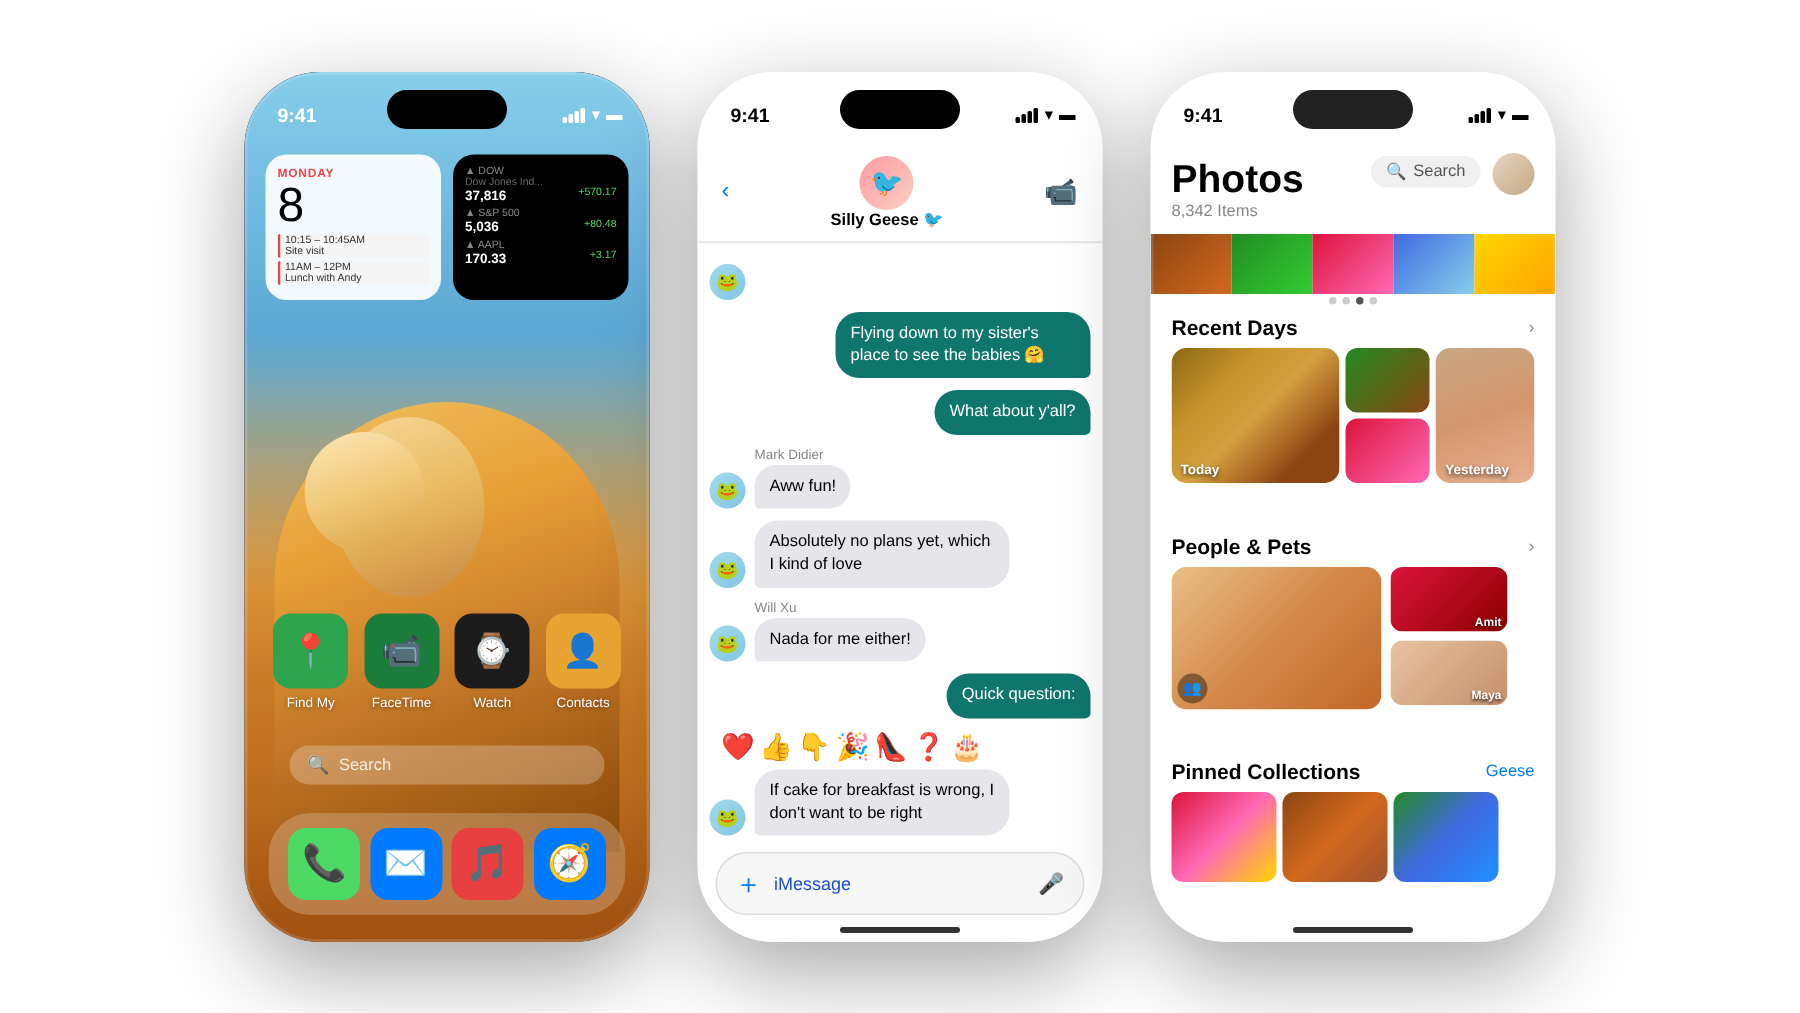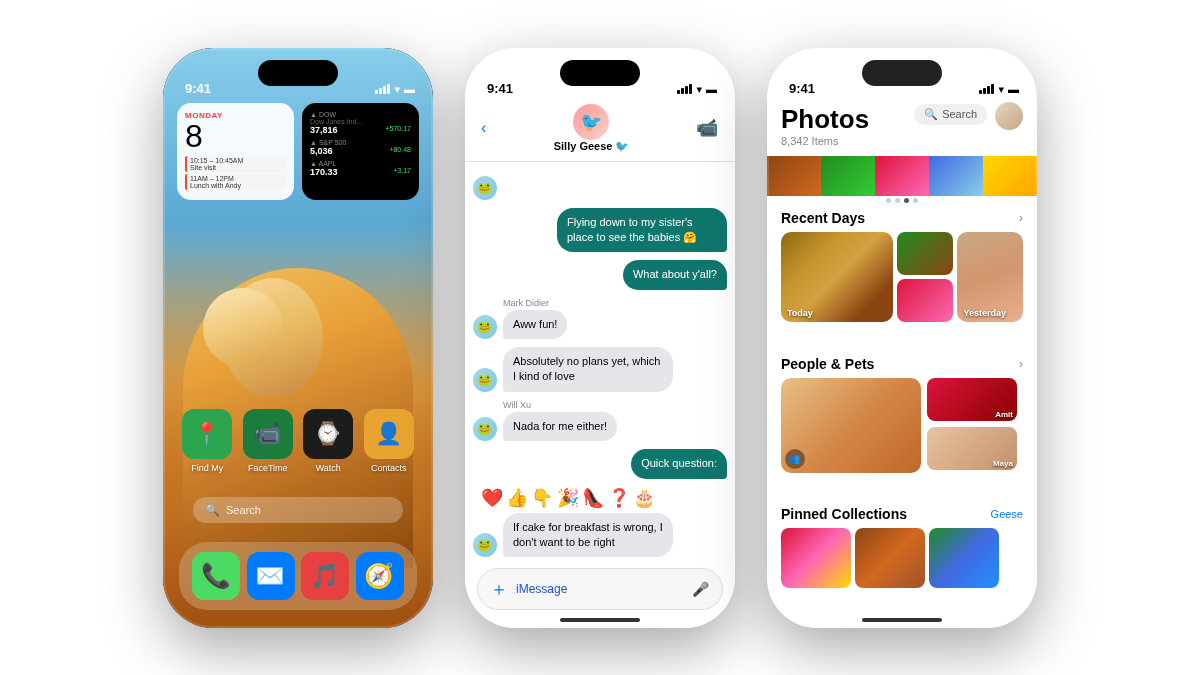--- a/index.html
+++ b/index.html
@@ -60,21 +60,21 @@
       z-index: 5;
     }
 
     
     .status-bar {
       position: absolute;
       top: 0;
       left: 0; right: 0;
       height: 48px;
       display: flex;
-      align-items: flex-end;
+      align-items: center;
       padding-top: 10px;
       padding-left: 22px;
       padding-right: 18px;
       justify-content: space-between;
       z-index: 4;
     }
     .status-time {
       font-size: 13px;
       font-weight: 600;
       color: #fff;
@@ -557,21 +557,21 @@
       justify-content: center;
       font-size: 10px;
       color: #fff;
     }
     .pp-right {
       display: flex;
       flex-direction: column;
       gap: 6px;
     }
     .pp-person {
-      width: 90px;
+      width: 78px;
       height: 43px;
       border-radius: 8px;
       overflow: hidden;
       position: relative;
     }
     .pp-person-img-1 {
       width: 100%; height: 100%;
       background: linear-gradient(135deg, #DC143C, #8B0000);
     }
     .pp-person-img-2 {

